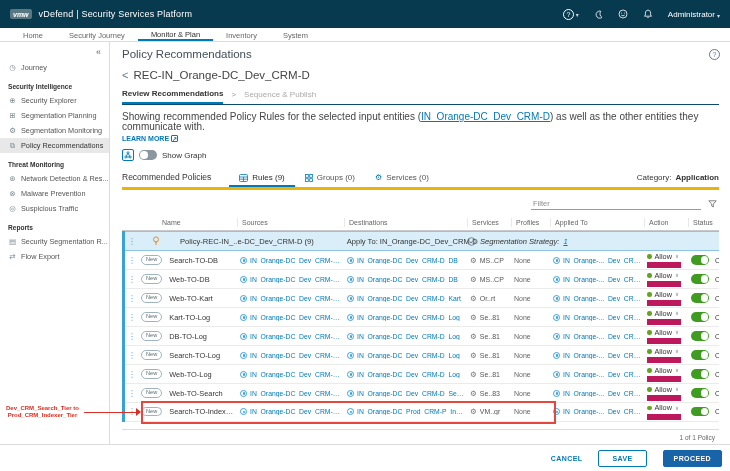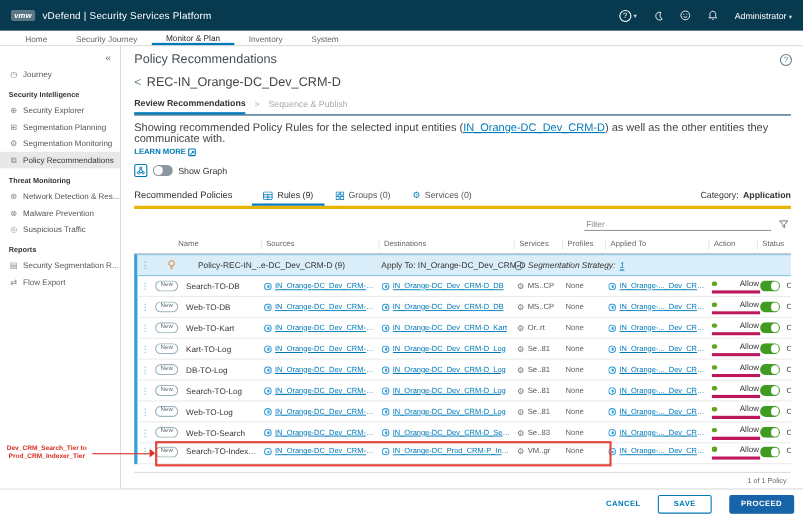--- a/index.html
+++ b/index.html
@@ -100,21 +100,21 @@
   .cell { display:flex; align-items:center; gap:3px; overflow:hidden; white-space:nowrap; padding-right:4px; }
   .badge { border:1px solid #9FB3BC; color:#5B6B72; font-size:5.6px; padding:0 4px; border-radius:6px;
            line-height:7.5px; margin:0 4px 0 2px; flex:none; }
   .r-name { color:#333; font-size:7.4px; overflow:hidden; text-overflow:ellipsis; }
   .glink { color:#0079B8; font-size:6.8px; text-decoration:underline; overflow:hidden; text-overflow:ellipsis; cursor:pointer; }
   .grp-icon { width:7px; height:7px; border:1px solid #3AA0D8; border-radius:50%; position:relative; flex:none; }
   .grp-icon::after { content:""; position:absolute; width:2.5px; height:2.5px; background:#3AA0D8; border-radius:50%; left:1.6px; top:1.6px; }
   .svc { color:#555; font-size:7px; }
   .gear-gray { color:#777; font-size:7.5px; line-height:7px; }
   .prof { color:#666; font-size:7px; }
-  .act-dd { display:flex; align-items:center; gap:21px; border-bottom:3px solid #be185d; padding:0 2px 1.5px 0; cursor:pointer; }
+  .act-dd { display:flex; align-items:center; gap:3px; border-bottom:6px solid #be185d; padding:0 2px 1.5px 0; cursor:pointer; }
   .dot-green { width:4.5px; height:4.5px; border-radius:50%; background:#62A420; flex:none; }
   .act-txt { font-size:7.3px; color:#333; }
   .act-caret { font-size:5.5px; color:#888; }
   .st-txt { font-size:7px; color:#333; margin-left:3px; }
 
   .red-box { display:none; position:absolute; left:16px; top:-2px; height:23px; width:415px;
              border:2px solid #E2483D; pointer-events:none; z-index:4; }
   .rule-row.highlighted .red-box { display:block; }
   .annot { display:none; } .rule-row.highlighted .annot { display:block; }
   .annot-text { position:absolute; left:-123px; top:2px; width:81px; font-size:6px; line-height:7px;

